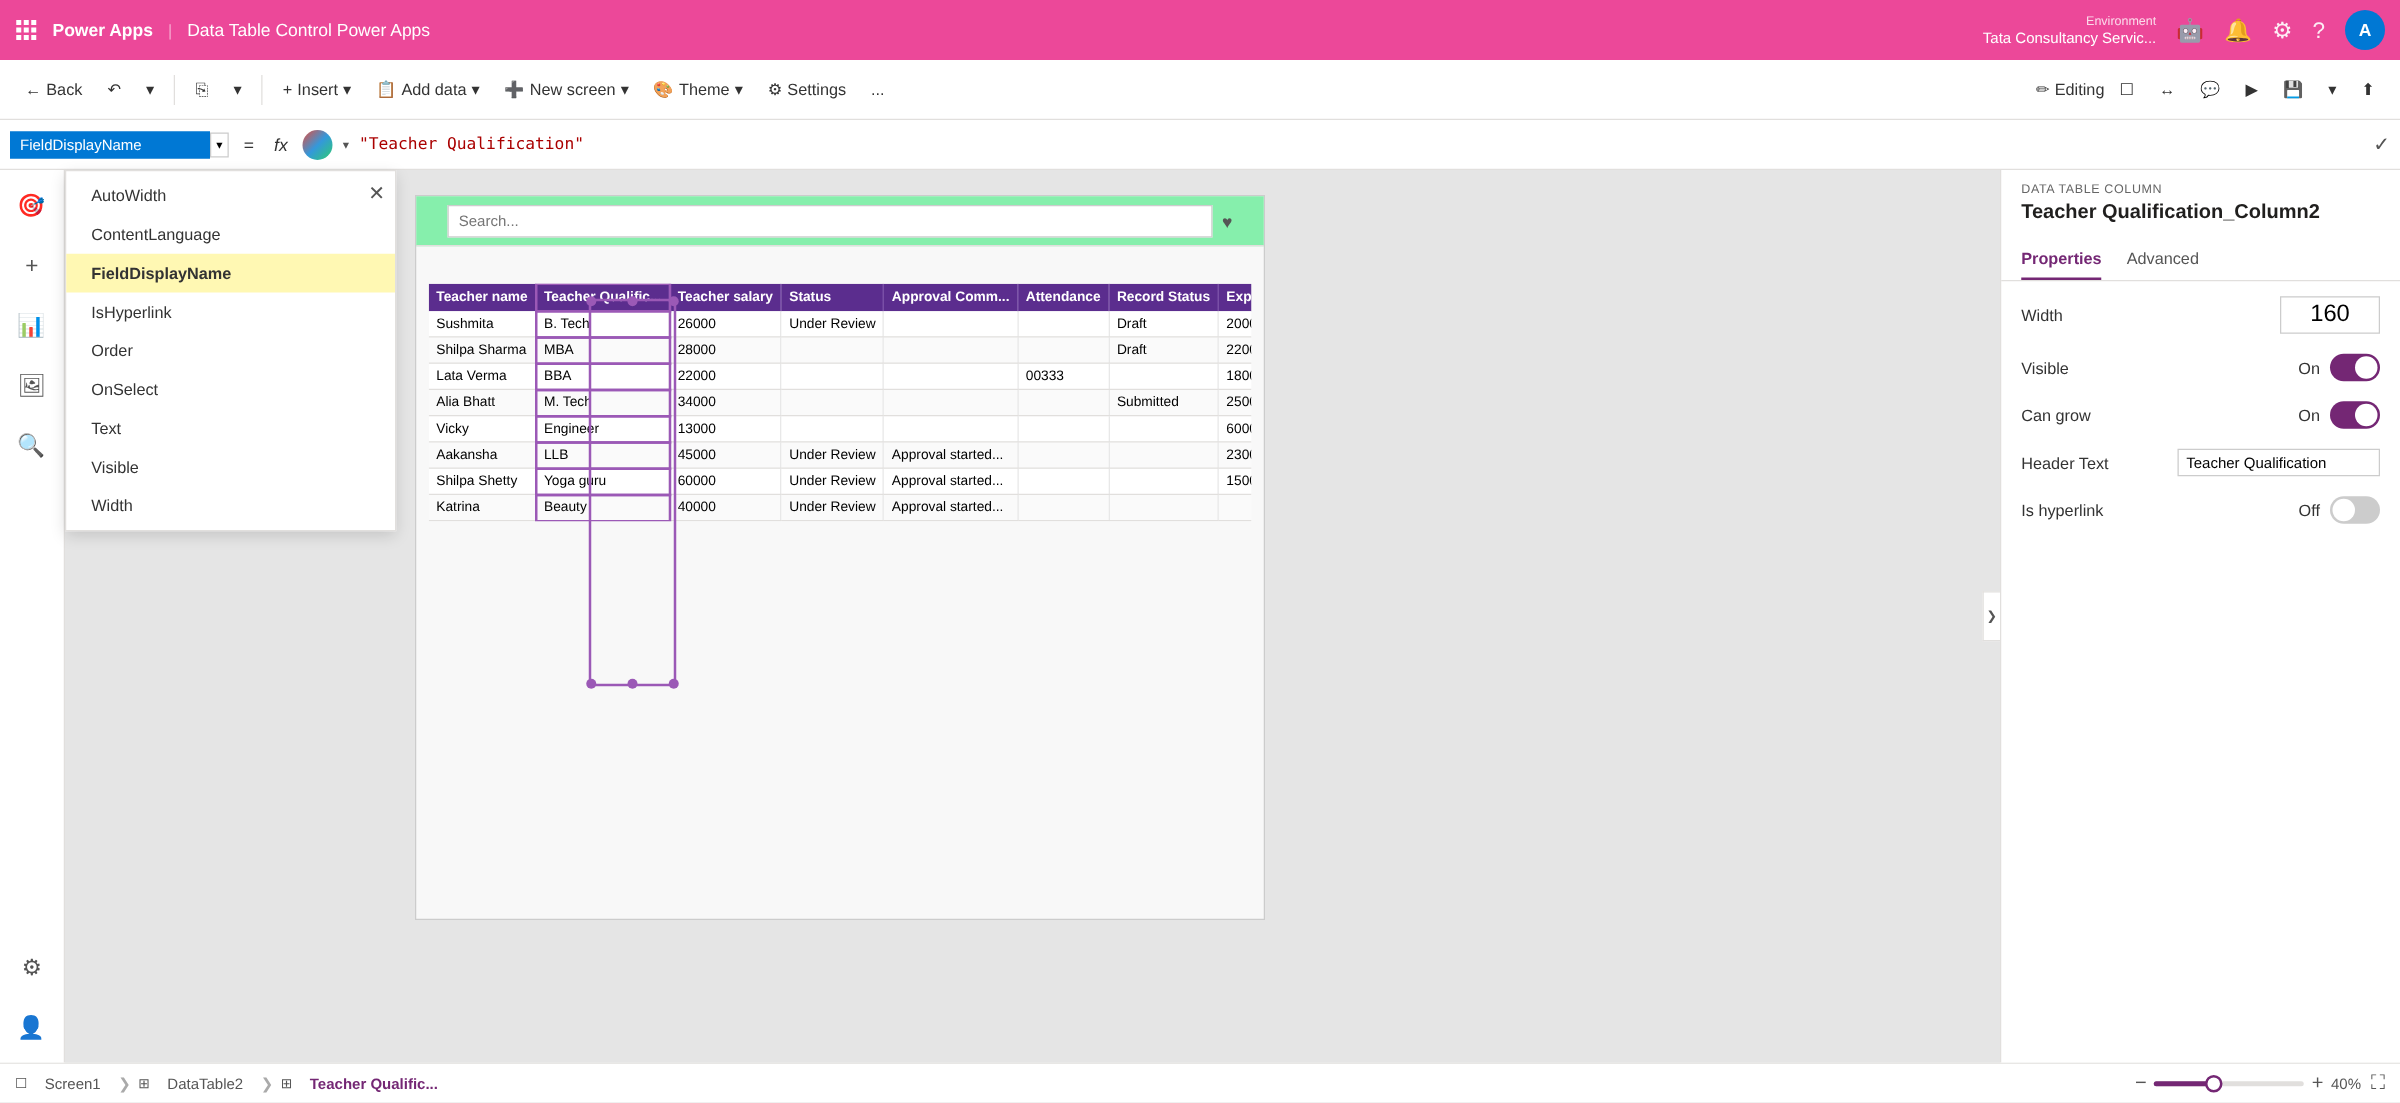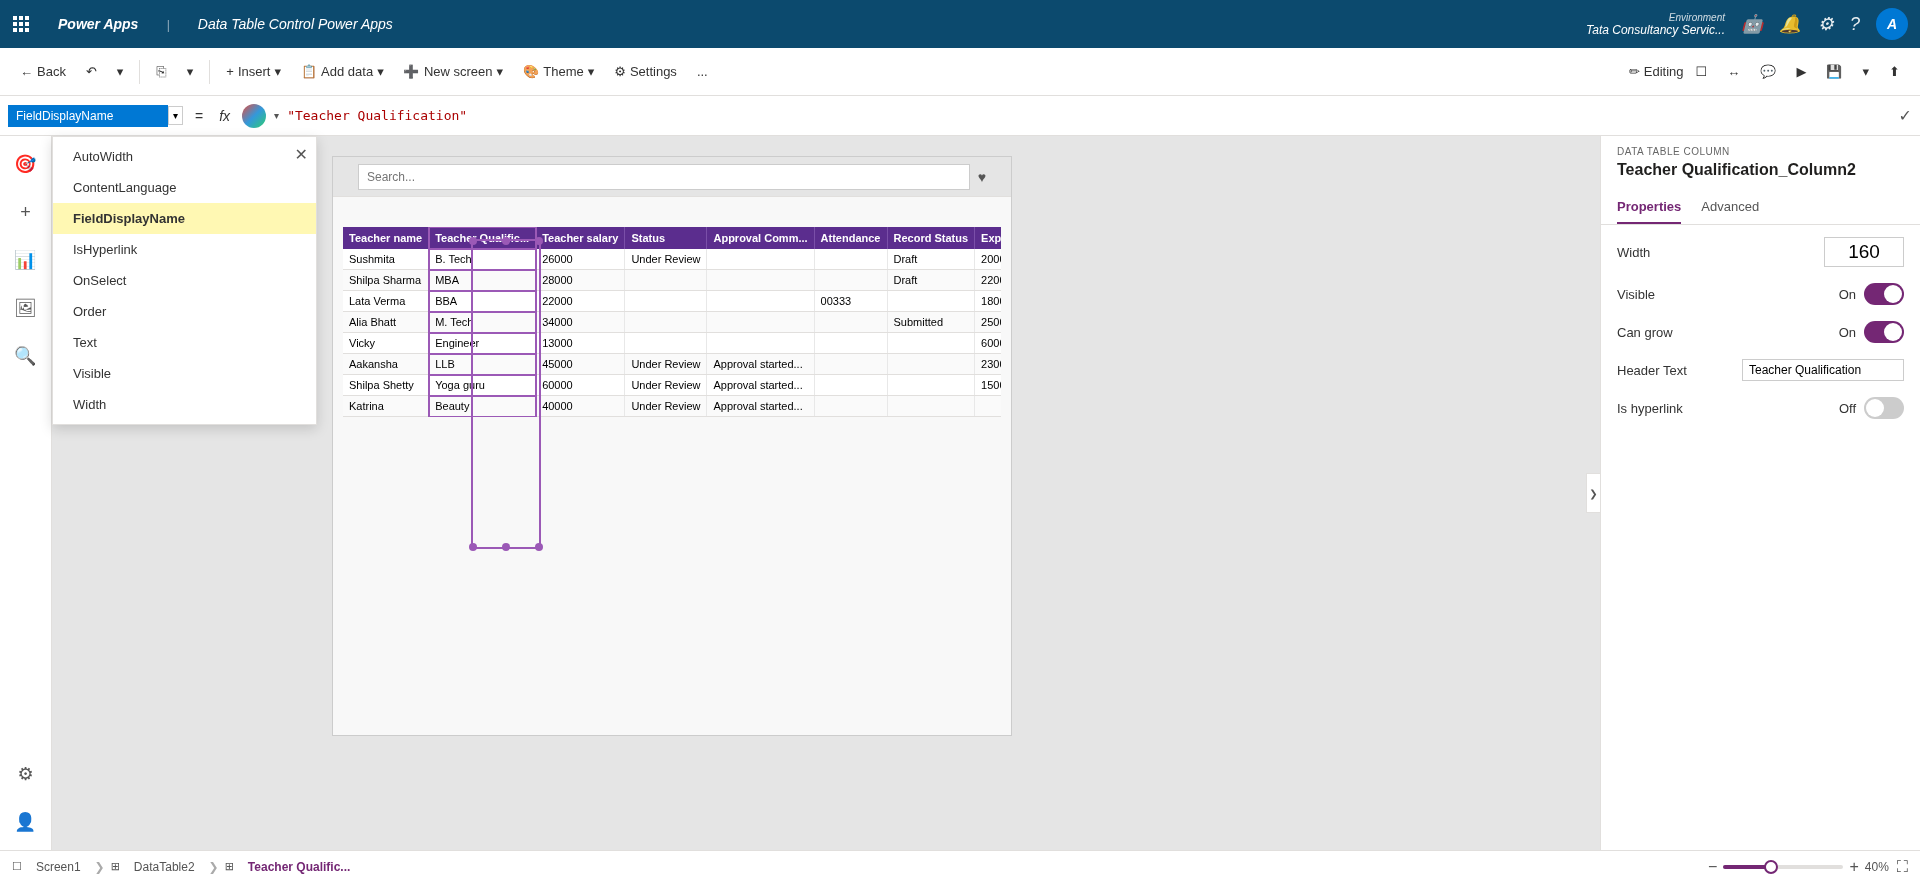--- a/index.html
+++ b/index.html
@@ -1,27 +1,26 @@
 <!DOCTYPE html>
 <html><head>
   <meta charset="utf-8">
   <style>
     * { box-sizing: border-box; margin: 0; padding: 0; }
     body { font-family: 'Segoe UI', sans-serif; font-size: 13px; background: #f3f2f1; overflow: hidden; width: 1920px; height: 882px; }
 
     
     .topbar {
-      background: #0c4a6e;
+      background: #ec4899;
       color: white;
       height: 48px;
       display: flex;
       align-items: center;
       padding: 0 12px;
-      gap: 28px;
-      font-style: italic;
+      gap: 12px;
     }
     .topbar-grid-icon { display: flex; align-items: center; gap: 4px; cursor: pointer; }
     .topbar-title { font-size: 14px; font-weight: 600; white-space: nowrap; }
     .topbar-right { margin-left: auto; display: flex; align-items: center; gap: 16px; text-align: right; }
     .topbar-env { display: flex; flex-direction: column; align-items: flex-end; }
     .topbar-icon-btn { color: white; cursor: pointer; font-size: 18px; opacity: 0.9; }
     .avatar { width: 32px; height: 32px; background: #0078d4; border-radius: 50%; display: flex; align-items: center; justify-content: center; font-weight: bold; font-size: 14px; color: white; }
 
     
     .toolbar {
@@ -144,21 +143,21 @@
       top: 20px;
       left: 280px;
       width: 680px;
       height: 580px;
       background: #f8f8f8;
       border: 1px solid #ccc;
     }
 
     
     .canvas-search-bar {
-      background: #e5e5e5;
+      background: #86efac;
       height: 40px;
       display: flex;
       align-items: center;
       padding: 0 25px;
       border-bottom: 1px solid #e1dfdd;
       gap: 8px;
     }
     .canvas-search-input {
       flex: 1;
       height: 26px;
@@ -458,22 +457,22 @@
     <div class="sidebar-icon">⚙</div>
     <div class="sidebar-icon">👤</div>
   </div>
 
   <div class="dropdown-panel" style="position:absolute;left:52px;top:0;z-index:100;width:265px;">
     <span class="dropdown-close-btn">✕</span>
     <div class="dropdown-item">AutoWidth</div>
     <div class="dropdown-item">ContentLanguage</div>
     <div class="dropdown-item selected">FieldDisplayName</div>
     <div class="dropdown-item">IsHyperlink</div>
+    <div class="dropdown-item">Order</div>
     <div class="dropdown-item">OnSelect</div>
-    <div class="dropdown-item">Order</div>
     <div class="dropdown-item">Text</div>
     <div class="dropdown-item">Visible</div>
     <div class="dropdown-item">Width</div>
   </div>
 
   <div class="canvas-area" style="flex:1;background:#e5e5e5;position:relative;">
 
     <div class="screen-canvas">
 
       <div class="canvas-search-bar">

